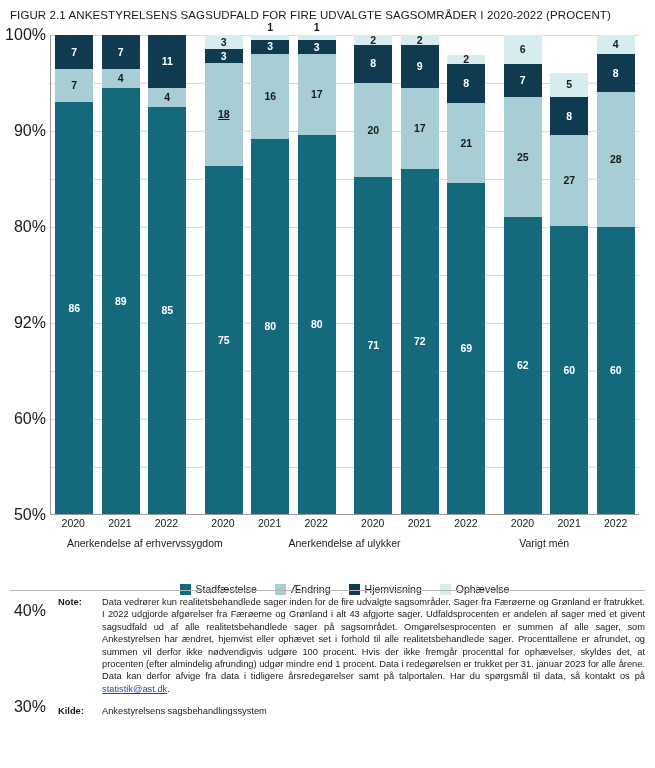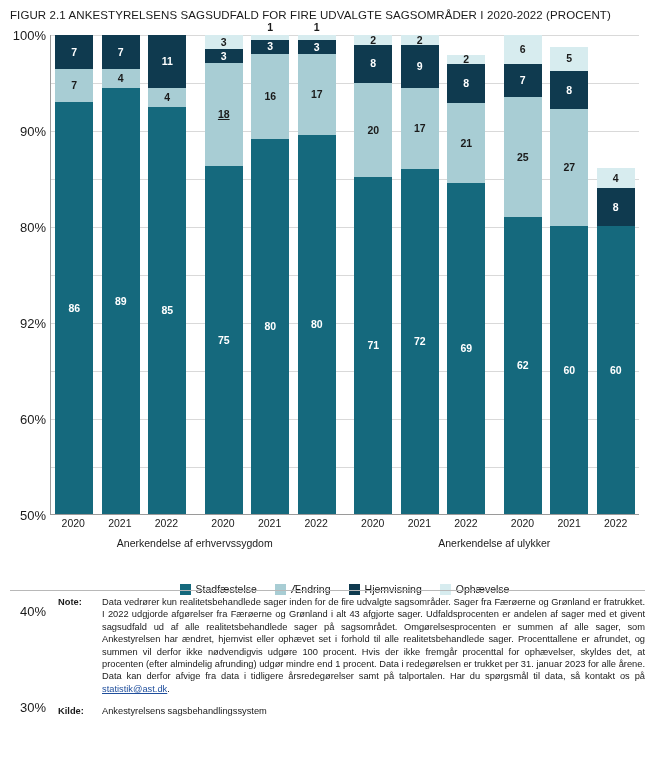--- a/index.html
+++ b/index.html
@@ -49,21 +49,21 @@
     left: 0;
     right: 0;
     height: 1px;
     background: #d9d9d9;
   }
   .ytick {
     position: absolute;
     right: 100%;
     transform: translateY(-50%);
     padding-right: 5px;
-    font-size: 13px;
+    font-size: 16px;
     color: #1a1a1a;
     white-space: nowrap;
   }
   .bars {
     position: absolute;
     left: 0;
     top: 0;
     bottom: 0;
     right: 0;
     display: flex;
@@ -385,33 +385,36 @@
                 <span>62</span>
               </div>
             </div>
             <div class="bar">
               <div class="seg s3" style="height: 24px;">
                 <span>5</span>
               </div>
               <div class="seg s2" style="height: 38.4px;">
                 <span>8</span>
               </div>
-              <div class="seg s1" style="height: 117px;">
+              <div class="seg s1" style="height: 91px;">
                 <span>27</span>
               </div>
               <div class="seg s0" style="height: 288px;">
                 <span>60</span>
               </div>
             </div>
             <div class="bar">
               <div class="seg s3" style="height: 19.2px;">
                 <span>4</span>
               </div>
               <div class="seg s2" style="height: 38.4px;">
                 <span>8</span>
+              </div>
+              <div class="seg s1" style="height: 134.4px;">
+                <span>28</span>
               </div>
               <div class="seg s0" style="height: 288px;">
                 <span>60</span>
               </div>
             </div>
           </div>
         </div>
     </div>
     <div class="xlabels">
         <div class="xgroup">
@@ -431,20 +434,21 @@
         </div>
         <div class="xgroup">
           <div class="xlab">2020</div>
           <div class="xlab">2021</div>
           <div class="xlab">2022</div>
         </div>
       </div>
     <div class="catlabels">
         <div class="catgroup">Anerkendelse af erhvervssygdom</div>
         <div class="catgroup">Anerkendelse af ulykker</div>
+        <div class="catgroup">Varigt mén</div>
       </div>
     <div class="legend">
         <div class="legend-item">
           <span class="swatch" style="background: rgb(21, 105, 125);"></span>
           <span>Stadfæstelse</span>
         </div>
         <div class="legend-item">
           <span class="swatch" style="background: rgb(168, 205, 212);"></span>
           <span>Ændring</span>
         </div>

